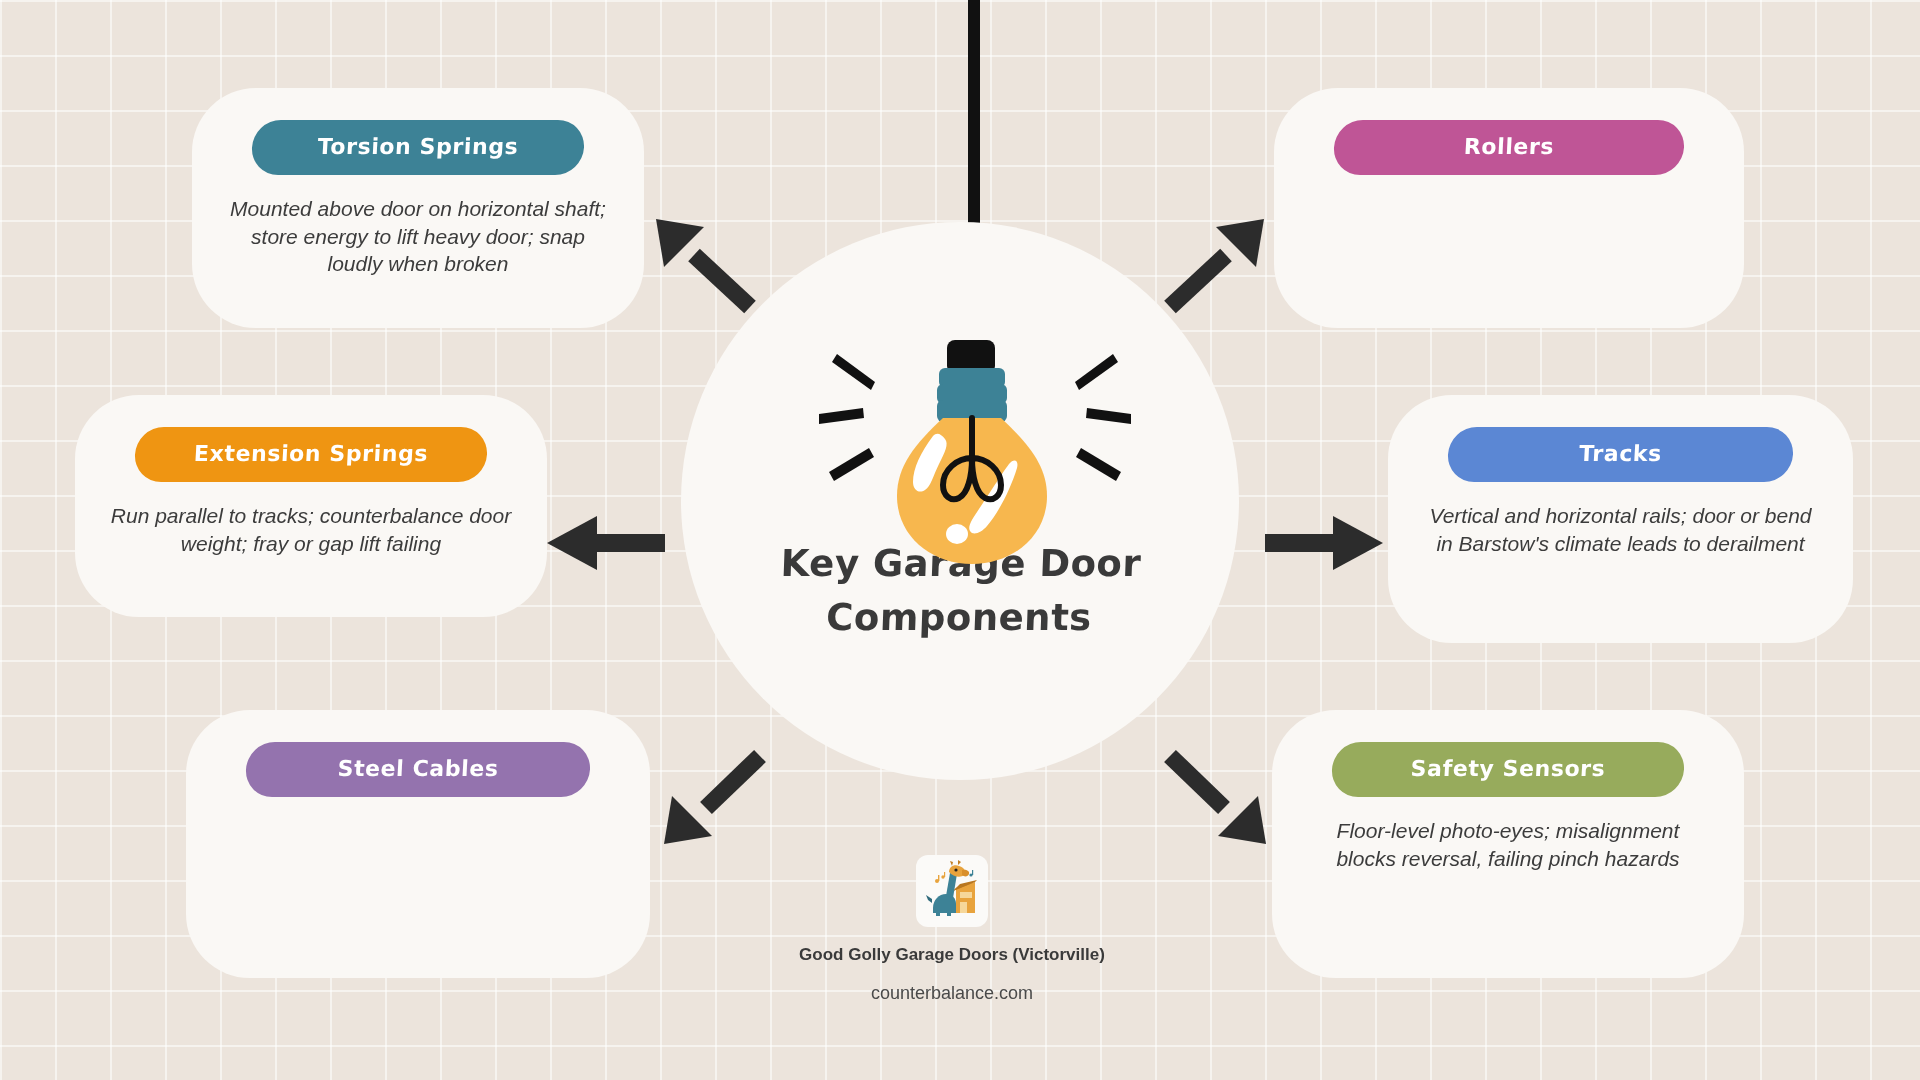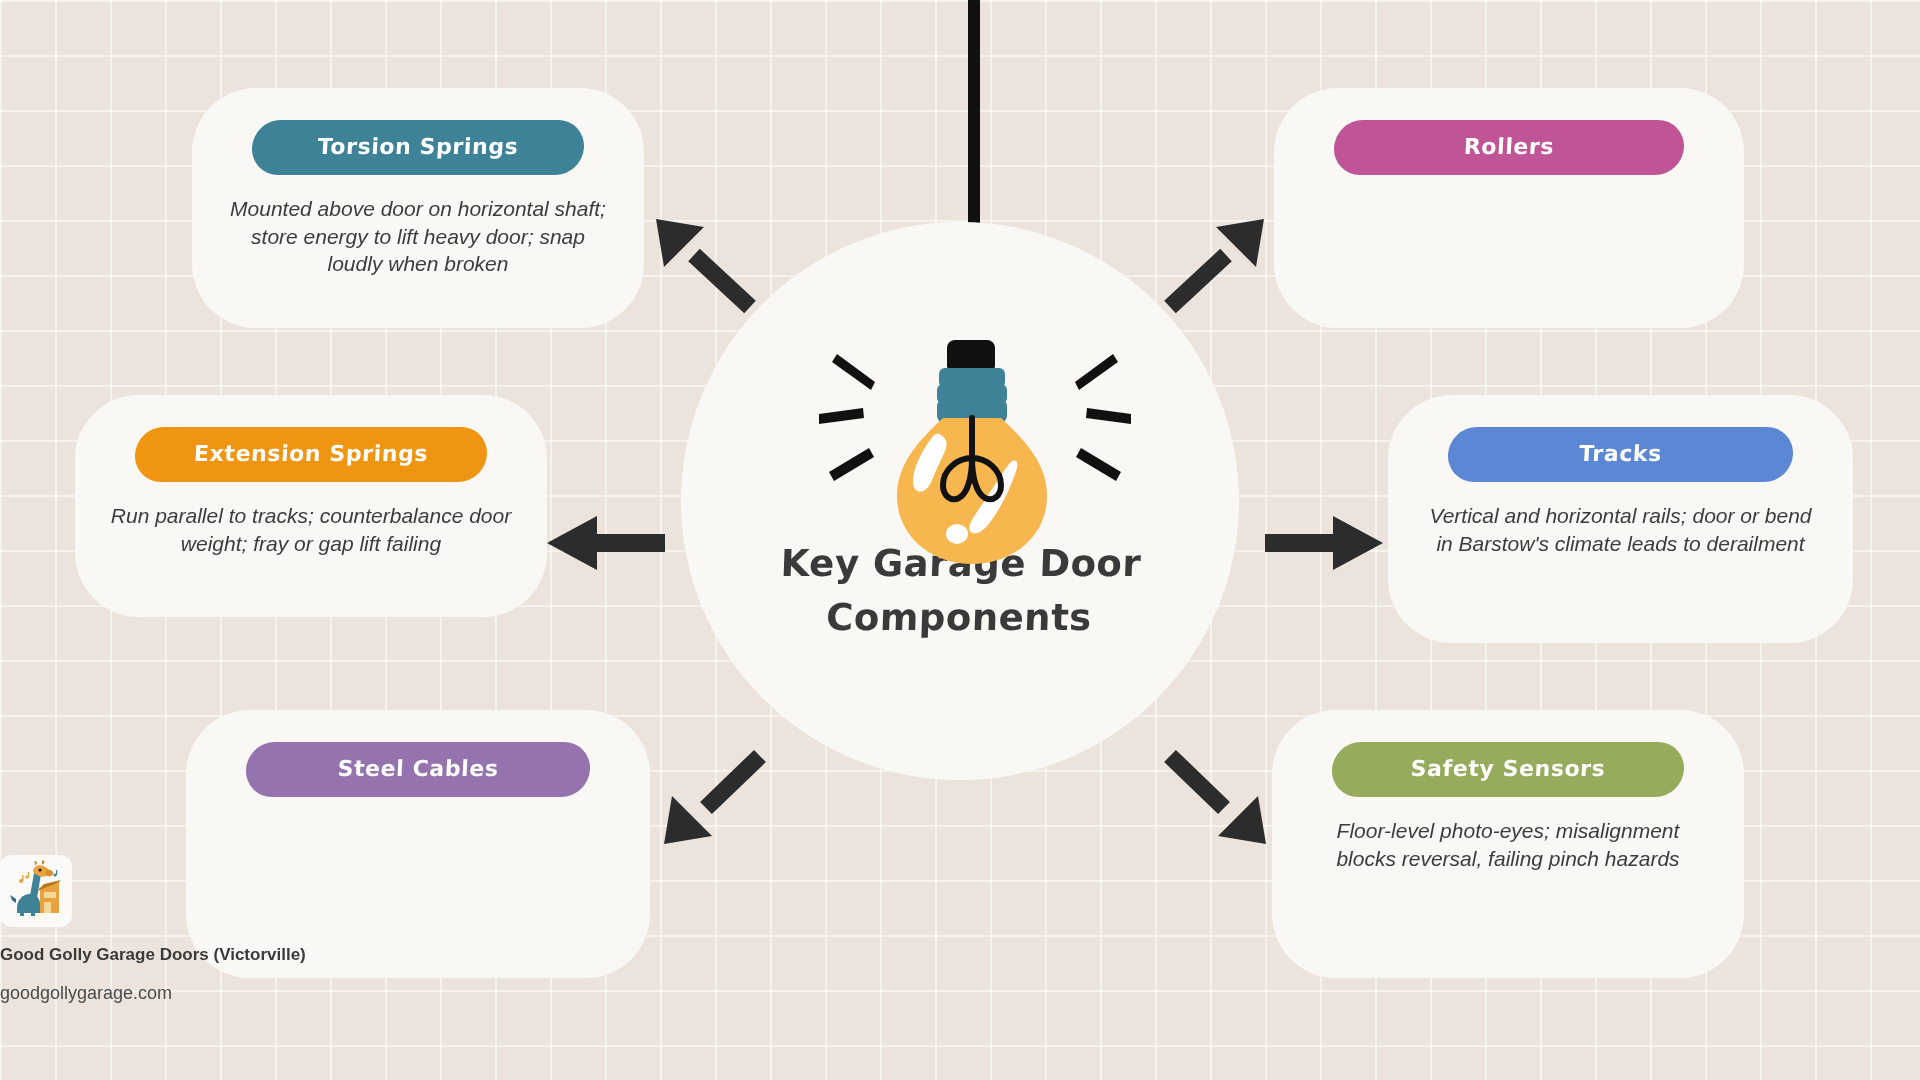--- a/index.html
+++ b/index.html
@@ -121,21 +121,21 @@
   .arrow svg { display: block; overflow: visible; }
 
   
   .footer {
     position: absolute;
     left: 0;
     right: 16px;
     top: 855px;
     display: flex;
     flex-direction: column;
-    align-items: flex-start;
+    align-items: center;
   }
   .footer-logo {
     width: 72px;
     height: 72px;
     border-radius: 12px;
     background: #fbfaf8;
     display: flex;
     align-items: center;
     justify-content: center;
     overflow: hidden;
@@ -321,16 +321,16 @@
           <circle cx="24" cy="19" r="1.7"></circle>
             <rect x="25" y="14" width="1.2" height="5"></rect>
         </g>
         <g fill="#3d8296">
           <circle cx="52" cy="17" r="1.6"></circle>
             <rect x="53" y="12" width="1.2" height="5"></rect>
         </g>
       </svg>
     </div>
     <div class="footer-name">Good Golly Garage Doors (Victorville)</div>
-    <div class="footer-url">goodgollygarage.com</div>
+    <div class="footer-url">counterbalance.com</div>
   </div>
 
 </div>
 
 </body></html>

